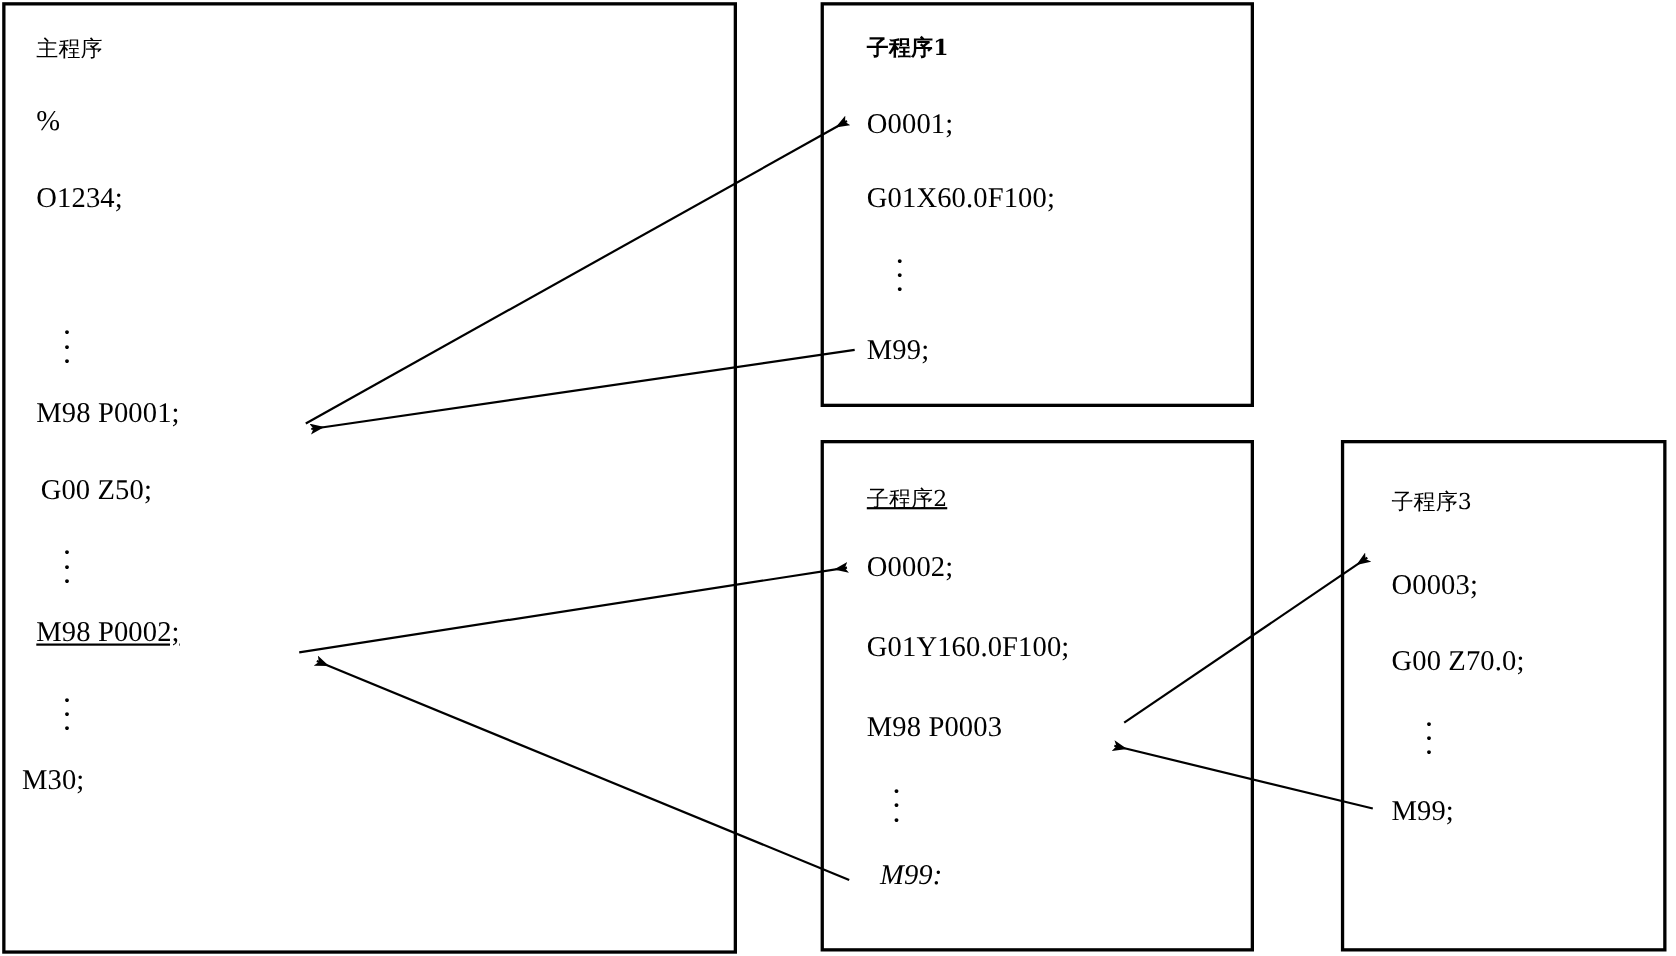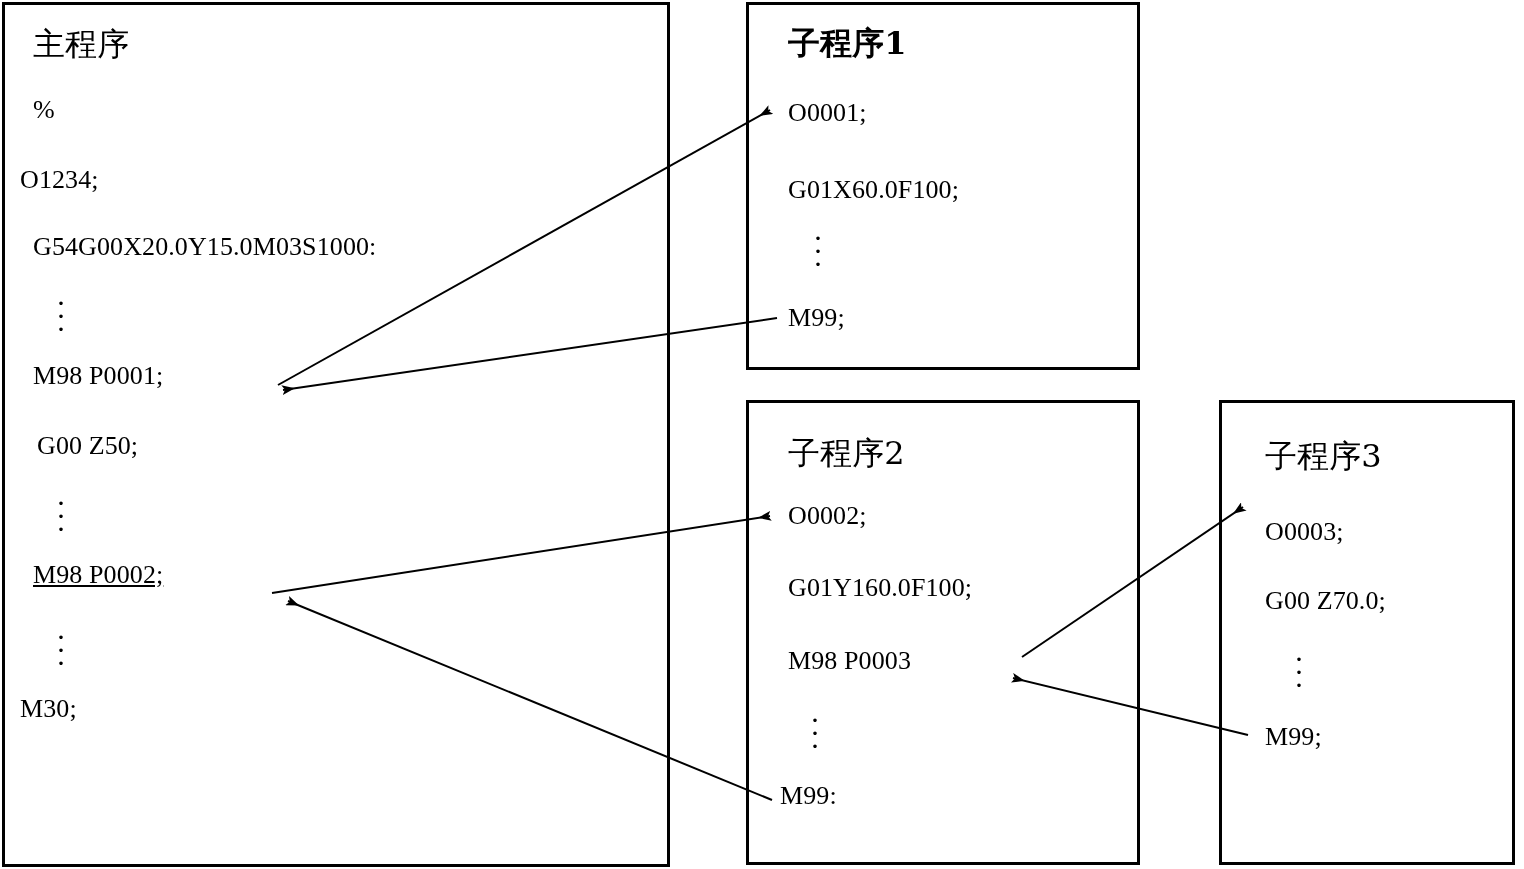--- a/index.html
+++ b/index.html
@@ -29,21 +29,21 @@
 
   .line {
     position: absolute;
     white-space: nowrap;
     font-size: 26px;
     line-height: 26px;
     letter-spacing: 0.1px;
   }
   .cjk {
     font-family: "DejaVu Serif", "Liberation Serif", serif;
-    font-size: 32px;
+    font-size: 20px;
   }
   .vdots {
     position: absolute;
     width: 6px;
     text-align: center;
     font-size: 26px;
     line-height: 10px;
     letter-spacing: 0;
   }
   .vdots span { display: block; font-size: 30px; line-height: 13px; }
@@ -57,22 +57,21 @@
   }
 </style>
 </head>
 <body>
 
 <div id="canvas">
 
   <div class="box" id="box-main"></div>
   <div class="line cjk" style="left:33px; top:31px;">主程序</div>
   <div class="line" style="left:33px; top:97px;">%</div>
-  <div class="line" style="left:20px; top:167px;">O1234;</div>
-  <div class="line" style="left:33px; top:234px;">G54G00X20.0Y15.0M03S1000:</div>
+  <div class="line" style="left:33px; top:167px;">O1234;</div>
   <div class="vdots" style="left:56px; top:296px;">
     <span>·</span>
       <span>·</span>
       <span>·</span>
   </div>
   <div class="line" style="left:33px; top:363px;">M98 P0001;</div>
   <div class="line" style="left:37px; top:433px;">G00 Z50;</div>
   <div class="vdots" style="left:56px; top:496px;">
     <span>·</span>
       <span>·</span>
@@ -82,39 +81,39 @@
   <div class="vdots" style="left:56px; top:630px;">
     <span>·</span>
       <span>·</span>
       <span>·</span>
   </div>
   <div class="line" style="left:20px; top:696px;">M30;</div>
 
   <div class="box" id="box-sub1"></div>
   <div class="line cjk" style="left:788px; top:30px;font-weight:bold;">子程序1</div>
   <div class="line" style="left:788px; top:100px;text-align:center;">O0001;</div>
-  <div class="line" style="left:788px; top:177px;">G01X60.0F100;</div>
+  <div class="line" style="left:788px; top:167px;">G01X60.0F100;</div>
   <div class="vdots" style="left:813px; top:231px;">
     <span>·</span>
       <span>·</span>
       <span>·</span>
   </div>
   <div class="line" style="left:788px; top:305px;">M99;</div>
 
   <div class="box" id="box-sub2"></div>
-  <div class="line cjk" style="left:788px; top:440px;">子程序2</div>
+  <div class="line cjk" style="left:788px; top:440px;text-decoration:underline;">子程序2</div>
   <div class="line" style="left:788px; top:503px;">O0002;</div>
   <div class="line" style="left:788px; top:575px;">G01Y160.0F100;</div>
   <div class="line" style="left:788px; top:648px;text-align:center;">M98 P0003</div>
   <div class="vdots" style="left:810px; top:713px;">
     <span>·</span>
       <span>·</span>
       <span>·</span>
   </div>
-  <div class="line" style="left:780px; top:783px;">M99:</div>
+  <div class="line" style="left:800px; top:783px;font-style:italic;">M99:</div>
 
   <div class="box" id="box-sub3"></div>
   <div class="line cjk" style="left:1265px; top:443px;">子程序3</div>
   <div class="line" style="left:1265px; top:519px;">O0003;</div>
   <div class="line" style="left:1265px; top:588px;">G00 Z70.0;</div>
   <div class="vdots" style="left:1294px; top:652px;">
     <span>·</span>
       <span>·</span>
       <span>·</span>
   </div>

